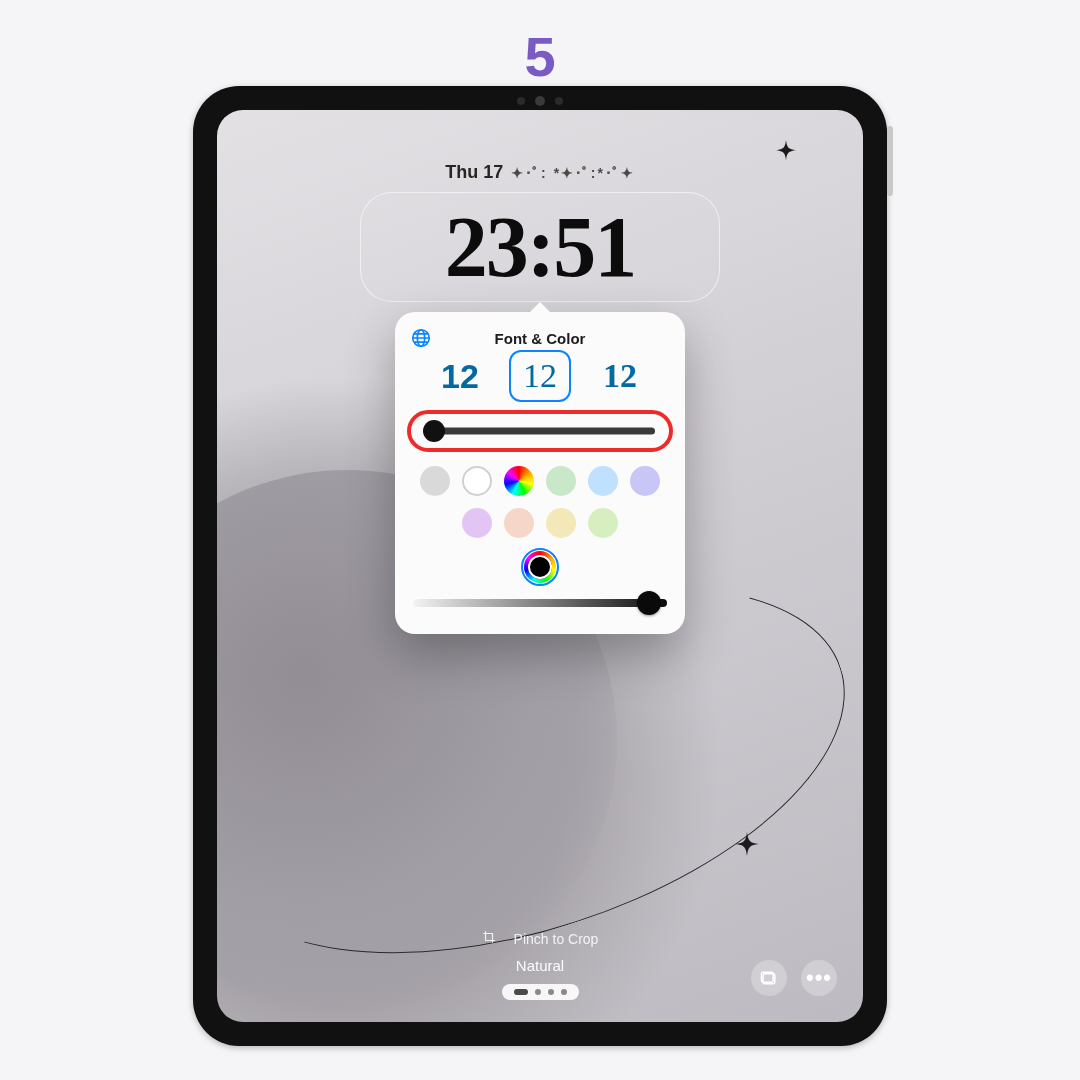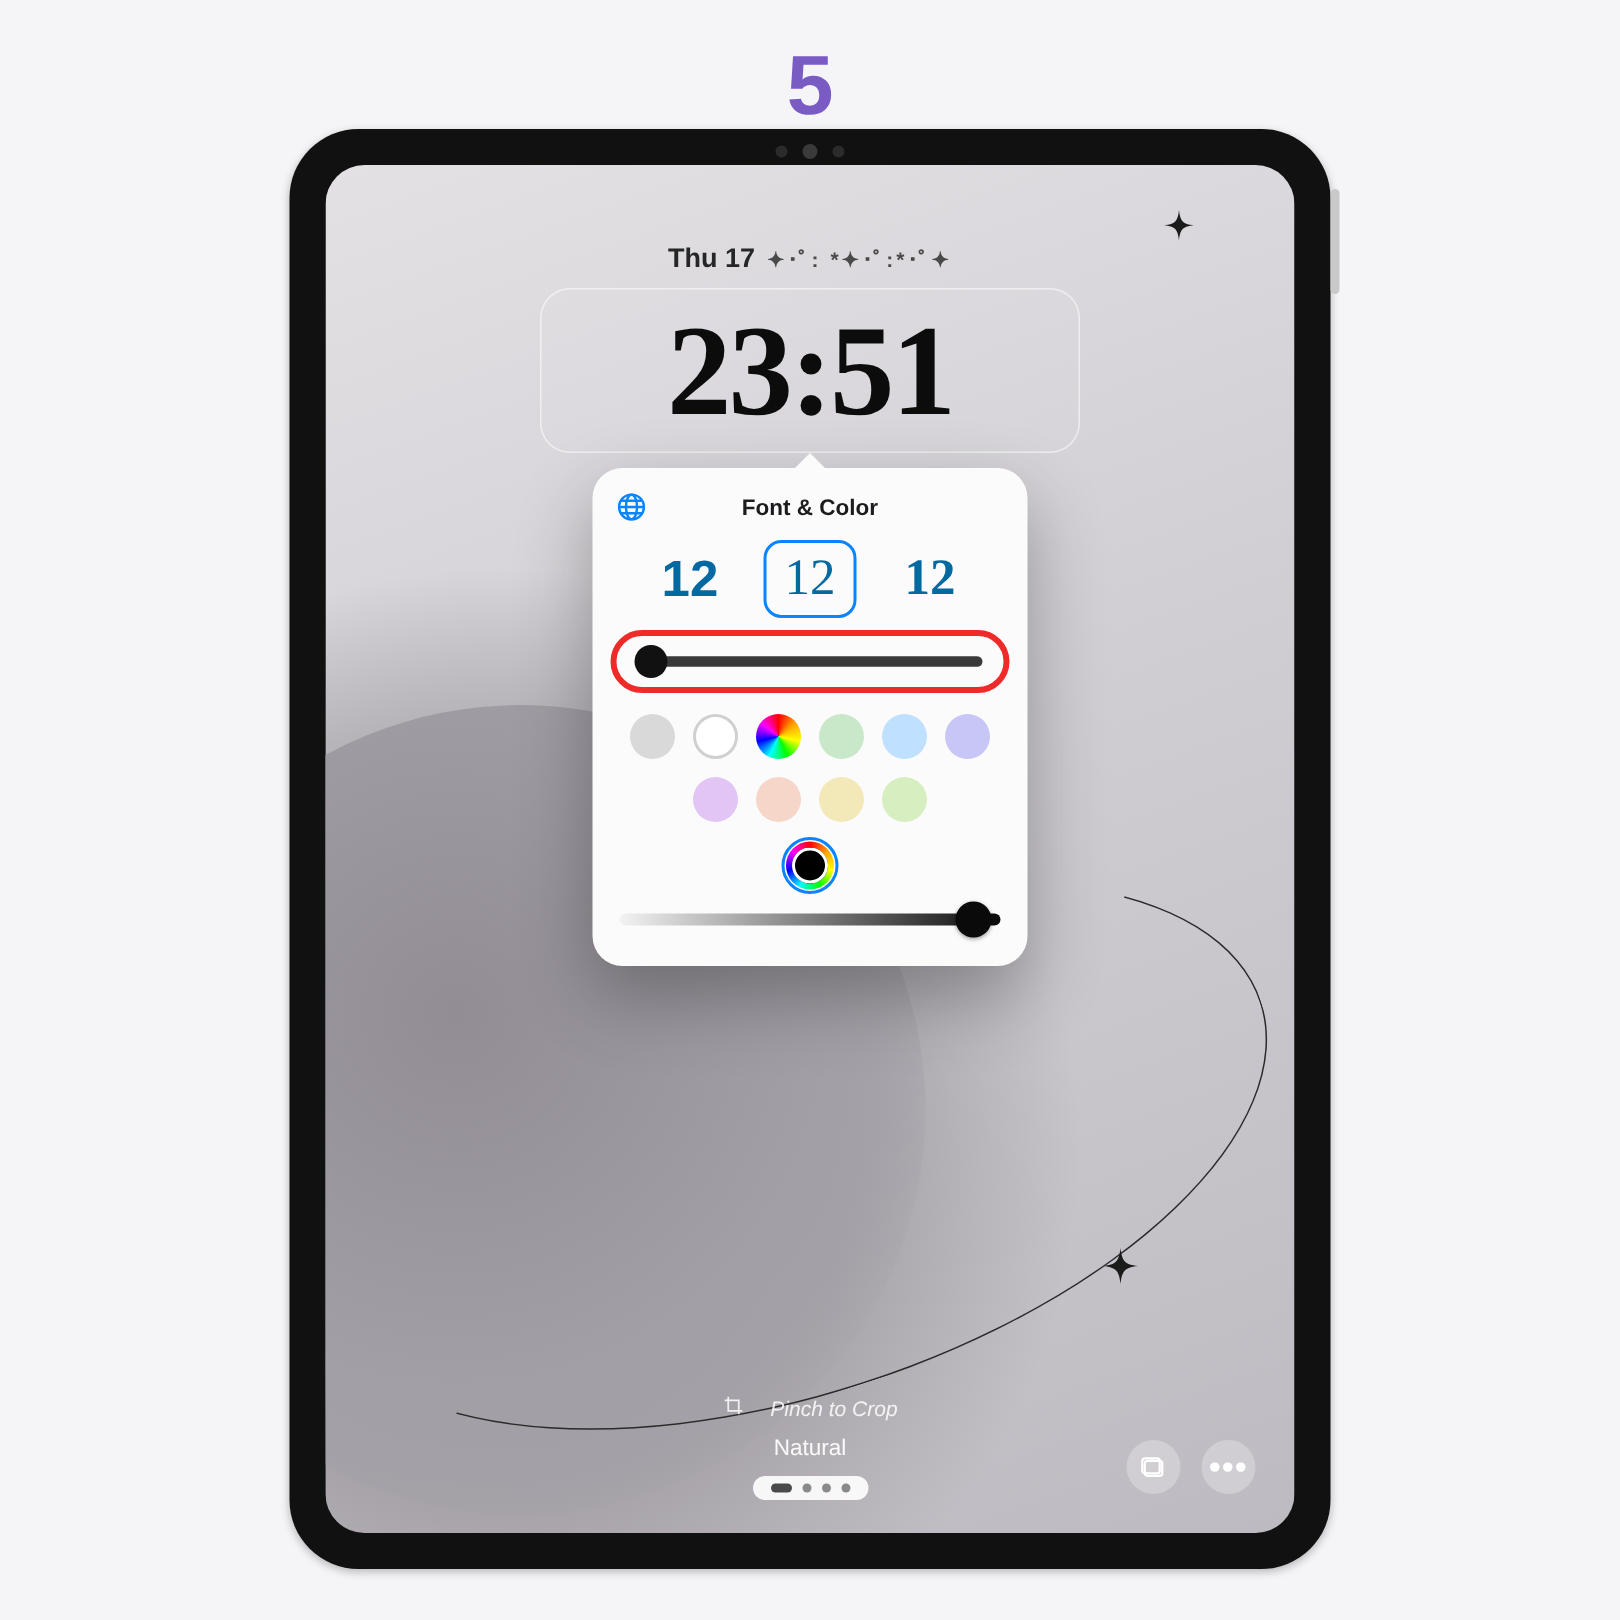--- a/index.html
+++ b/index.html
@@ -67,41 +67,41 @@
   .ls-date {
     position:absolute; top:52px; left:50%; transform:translateX(-50%);
     color:#262626; font-size:18px; font-weight:600;
     display:flex; align-items:center; gap:8px;
   }
   .ls-date .deco { letter-spacing:2px; font-size:14px; opacity:.8;text-align:center; }
   .clock-box {
     position:absolute; top:82px; left:50%; transform:translateX(-50%);
     width:360px; height:110px;
     border:1.5px solid rgba(255,255,255,.55);
-    border-radius:20px;
+    border-radius:32px;
     display:flex; align-items:center; justify-content:center;
     background: rgba(255,255,255,.04);
   }
   .clock-box .time {
     font-family: "Didot","Bodoni MT","Times New Roman",serif;
     font-size:86px; font-weight:600; color:#0c0c0c; letter-spacing:-2px;
   }
   
   .popover {
     position:absolute; top:202px; left:50%; transform:translateX(-50%);
     width:290px; background:#fbfbfc;
     border-radius:20px;
     box-shadow: 0 20px 50px rgba(0,0,0,.30);
     padding:14px 14px 20px;
   }
   .popover::before{
     content:""; position:absolute; top:-10px; left:50%; transform:translateX(-50%);
     border:10px solid transparent; border-bottom-color:#fbfbfc; border-top:none;
   }
-  .pop-head { display:flex; align-items:center; justify-content:center; position:relative; height:24px; margin-bottom:10px;}
+  .pop-head { display:flex; align-items:center; justify-content:center; position:relative; height:24px; }
   .pop-head .globe {
     position:absolute; left:0; top:0; width:24px; height:24px;
     display:flex; align-items:center; justify-content:center;
     color:#0a84ff;
   }
   .pop-head .title { font-size:15px; font-weight:600; color:#1c1c1e; }
   .font-row { display:flex; justify-content:center; gap:18px; margin-bottom:8px;}
   .font-opt {
     width:62px; height:52px; border-radius:12px;
     display:flex; align-items:center; justify-content:center;
@@ -151,21 +151,21 @@
     position:absolute; top:50%; transform:translate(-50%,-50%);
     width:24px; height:24px; border-radius:50%; background:#0a0a0a;
     box-shadow:0 1px 3px rgba(0,0,0,.4);
   }
   
   .bottom {
     position:absolute; bottom:22px; left:0; right:0;
     display:flex; flex-direction:column; align-items:center; gap:10px;
     color:#fff;
   }
-  .pinch { font-size:14px; opacity:.85; display:flex; gap:18px; align-items:center;font-style:italic;}
+  .pinch { font-size:14px; opacity:.85; display:flex; gap:18px; align-items:center;}
   .filter-name { font-size:15px; font-weight:500; opacity:.95;}
   .pager {
     background:rgba(255,255,255,.9);
     border-radius:12px; padding:5px 12px;
     display:flex; gap:7px;
   }
   .pager .pd { width:6px; height:6px; border-radius:50%; background:#8a8a8a;}
   .pager .pd.active{ width:14px; border-radius:4px; background:#4a4a4a;}
   .corner-btn {
     position:absolute; bottom:26px;

